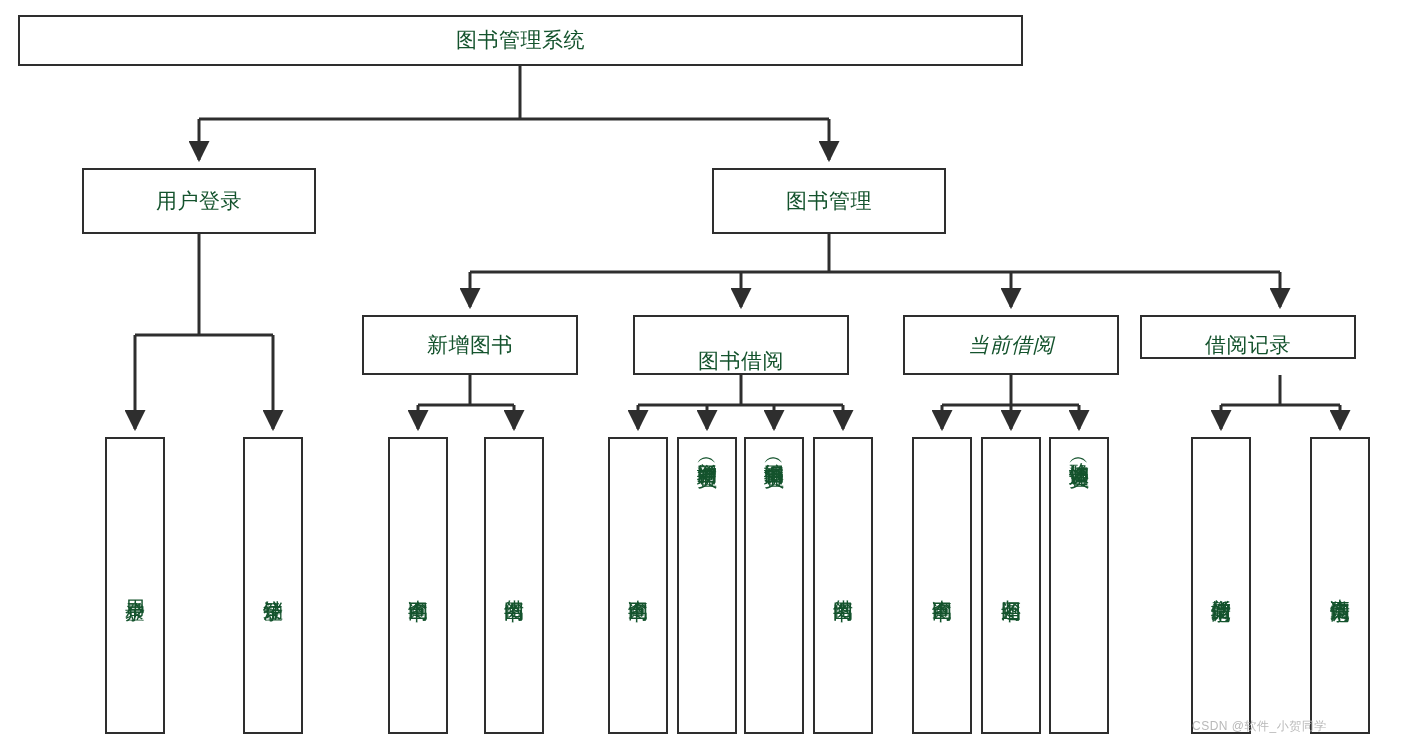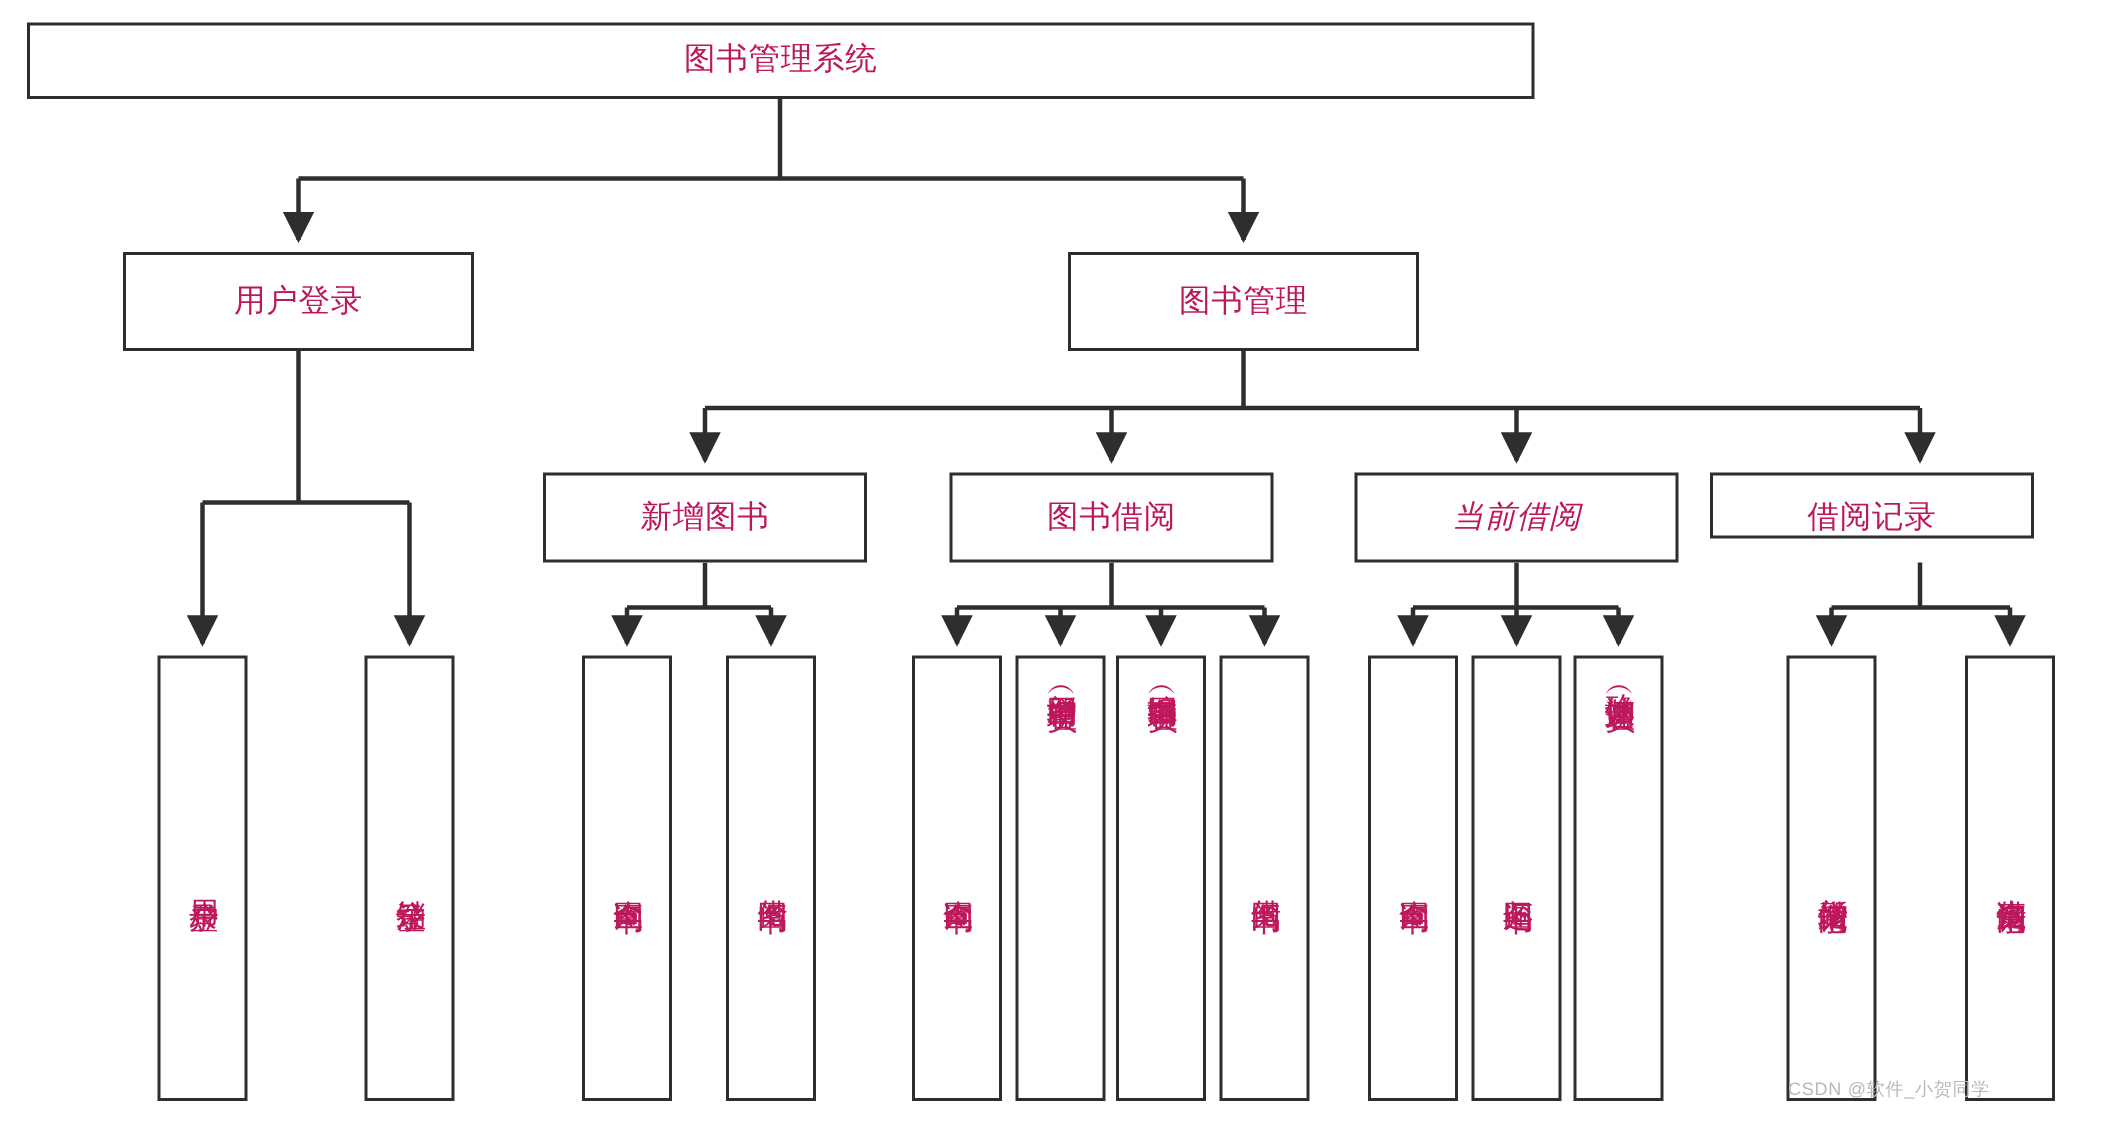--- a/index.html
+++ b/index.html
@@ -25,21 +25,21 @@
     height: 747px;
   }
   .node {
     position: absolute;
     box-sizing: border-box;
     background: #ffffff;
     border: 2px solid #2e2e2e;
     display: flex;
     align-items: center;
     justify-content: center;
-    color: #be185d;
+    color: #14532d;
   }
   .node-label {
     font-size: 21px;
     line-height: 1.15;
     letter-spacing: 0.5px;
     white-space: pre;
     text-align: center;
   }
   
   .node.vertical {
@@ -131,21 +131,21 @@
   <div class="node" id="node-l1-0" style="left: 82px; top: 168px; width: 234px; height: 66px;">
     <span class="node-label">用户登录</span>
   </div>
   <div class="node" id="node-l1-1" style="left: 712px; top: 168px; width: 234px; height: 66px;">
     <span class="node-label">图书管理</span>
   </div>
 
   <div class="node" id="node-l2-0" style="left: 362px; top: 315px; width: 216px; height: 60px;">
     <span class="node-label">新增图书</span>
   </div>
-  <div class="node" id="node-l2-1" style="left: 633px; top: 315px; width: 216px; height: 60px;">
+  <div class="node" id="node-l2-1" style="left: 633px; top: 315px; width: 216px; height: 60px; align-items: flex-end;">
     <span class="node-label">图书借阅</span>
   </div>
   <div class="node" id="node-l2-2" style="left: 903px; top: 315px; width: 216px; height: 60px; font-style: italic;">
     <span class="node-label">当前借阅</span>
   </div>
   <div class="node" id="node-l2-3" style="left: 1140px; top: 315px; width: 216px; height: 44px; align-items: flex-end;">
     <span class="node-label">借阅记录</span>
   </div>
 
   <div class="node vertical mid" id="leaf-0" style="left: 105px; top: 437px; width: 60px; height: 297px;">

